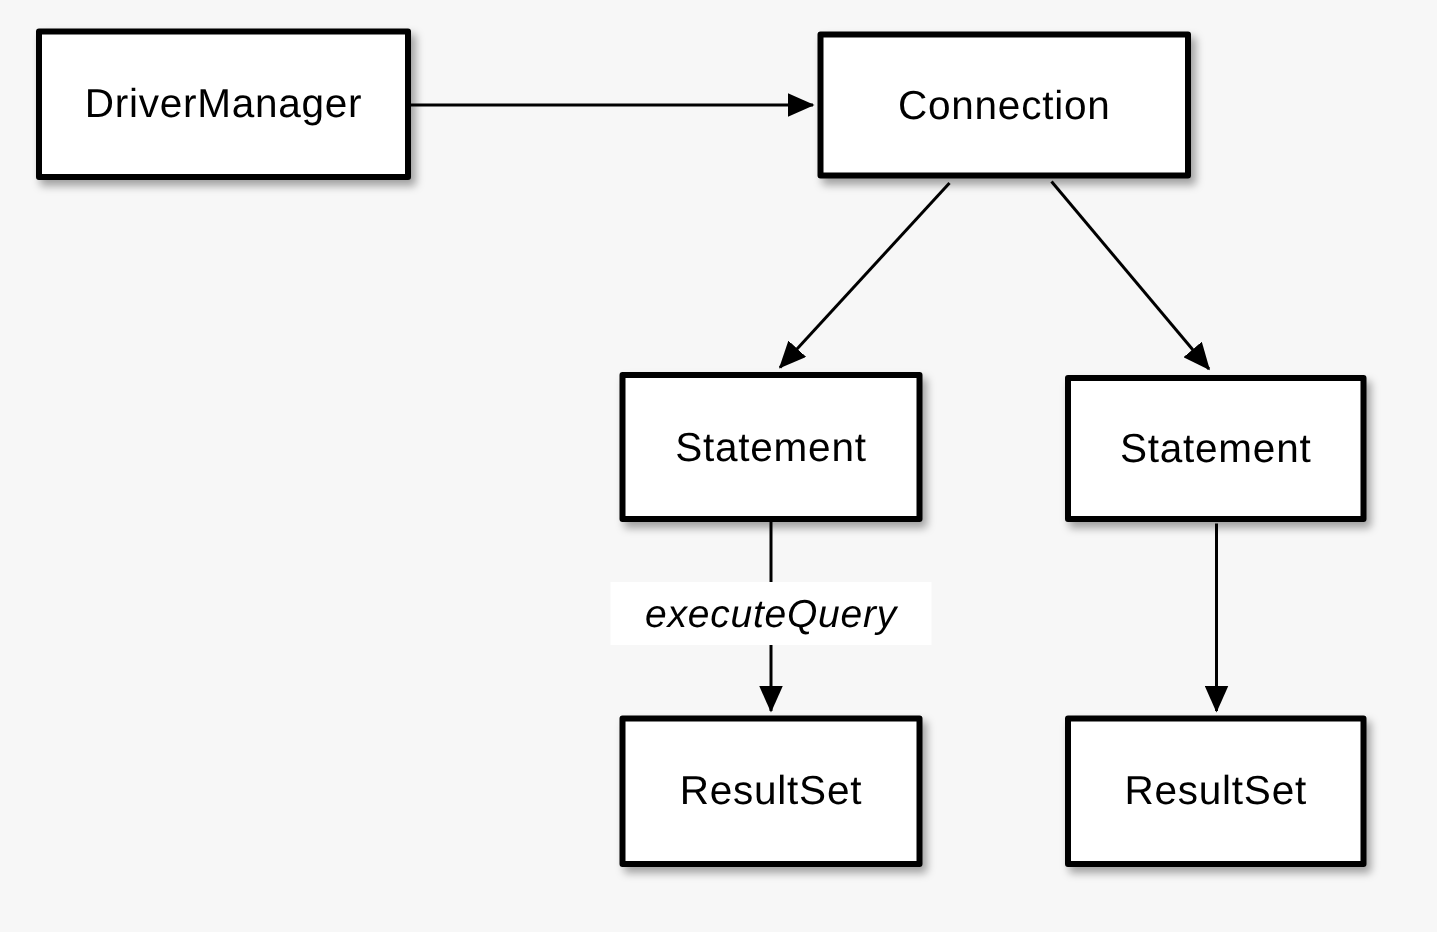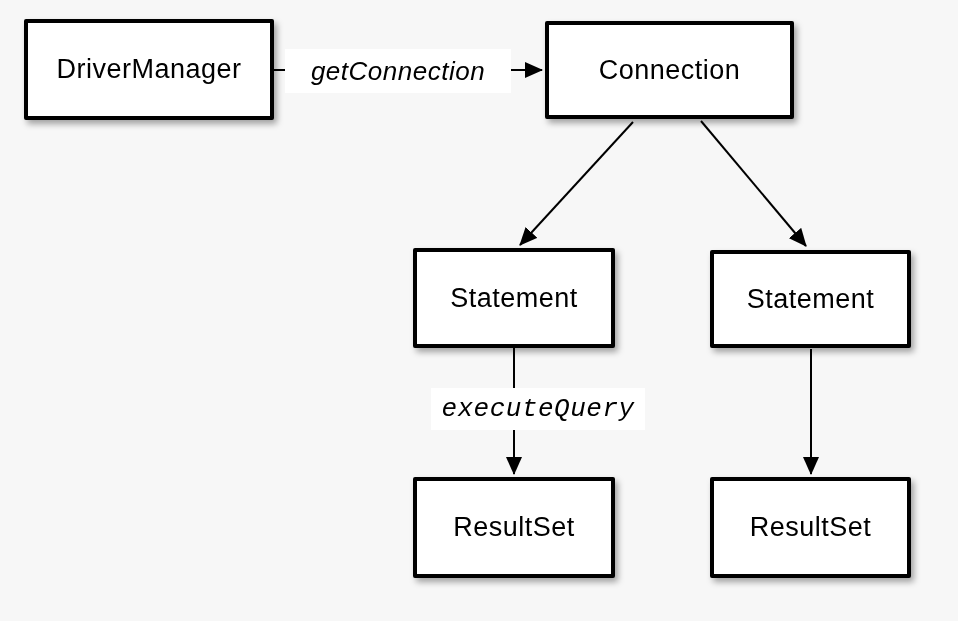--- a/index.html
+++ b/index.html
@@ -52,41 +52,40 @@
   
   #node-driver-manager { left: 24px;  top: 19px;  width: 250px; height: 101px; }
   #node-connection     { left: 545px; top: 21px;  width: 249px; height: 98px;  }
   #node-statement-left { left: 413px; top: 248px; width: 202px; height: 100px; }
   #node-statement-right{ left: 710px; top: 250px; width: 201px; height: 98px;  }
   #node-resultset-left { left: 413px; top: 477px; width: 202px; height: 101px; }
   #node-resultset-right{ left: 710px; top: 477px; width: 201px; height: 101px; }
   
   #label-getconnection   { left: 285px; top: 49px;  width: 226px; height: 44px; }
   #label-createstatement { left: 458px; top: 154px; width: 246px; height: 40px; }
-  #label-executequery    { left: 431px; top: 388px; width: 214px; height: 42px; font-family: Liberation Mono, monospace; }
+  #label-executequery    { left: 407px; top: 388px; width: 214px; height: 42px; }
 </style>
 </head>
 <body>
 
 <div class="canvas">
 
   <svg class="edges-svg" viewBox="0 0 958 621" xmlns="http://www.w3.org/2000/svg">
     <defs>
       <marker id="arrowhead" markerWidth="9" markerHeight="8" refX="8.5" refY="4" orient="auto" markerUnits="strokeWidth">
         <path d="M0,0 L9,4 L0,8 z" fill="#000"></path>
       </marker>
     </defs>
     <line class="edge-line" x1="274" y1="70" x2="542" y2="70" marker-end="url(#arrowhead)"></line>
     <line class="edge-line" x1="633" y1="122" x2="520" y2="245" marker-end="url(#arrowhead)"></line>
     <line class="edge-line" x1="701" y1="121" x2="806" y2="246" marker-end="url(#arrowhead)"></line>
     <line class="edge-line" x1="514" y1="348" x2="514" y2="474" marker-end="url(#arrowhead)"></line>
     <line class="edge-line" x1="811" y1="349" x2="811" y2="474" marker-end="url(#arrowhead)"></line>
   </svg>
 
-  <div class="edge-label" id="label-getconnection">getConnection</div>
 
 
   <div class="edge-label" id="label-executequery">executeQuery</div>
 
   <div class="node" id="node-driver-manager">
     <span>DriverManager</span>
   </div>
 
   <div class="node" id="node-connection">
     <span>Connection</span>

